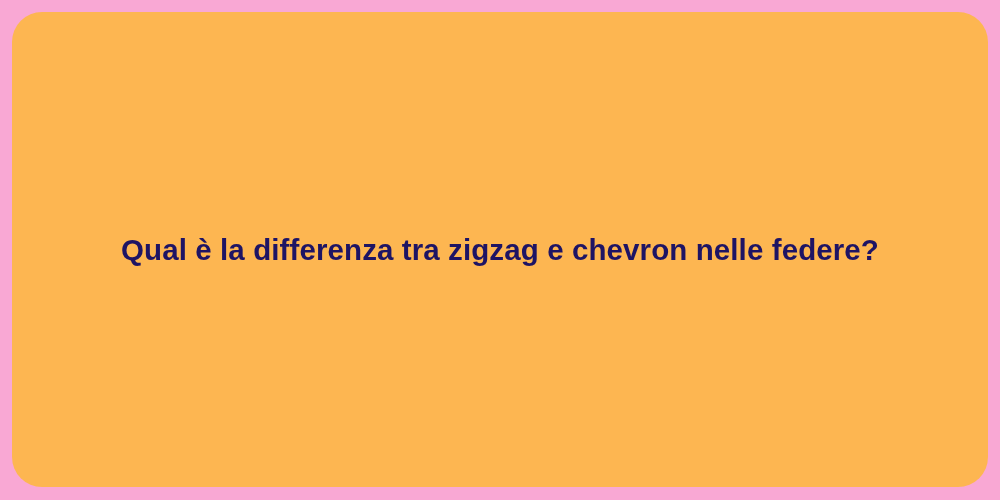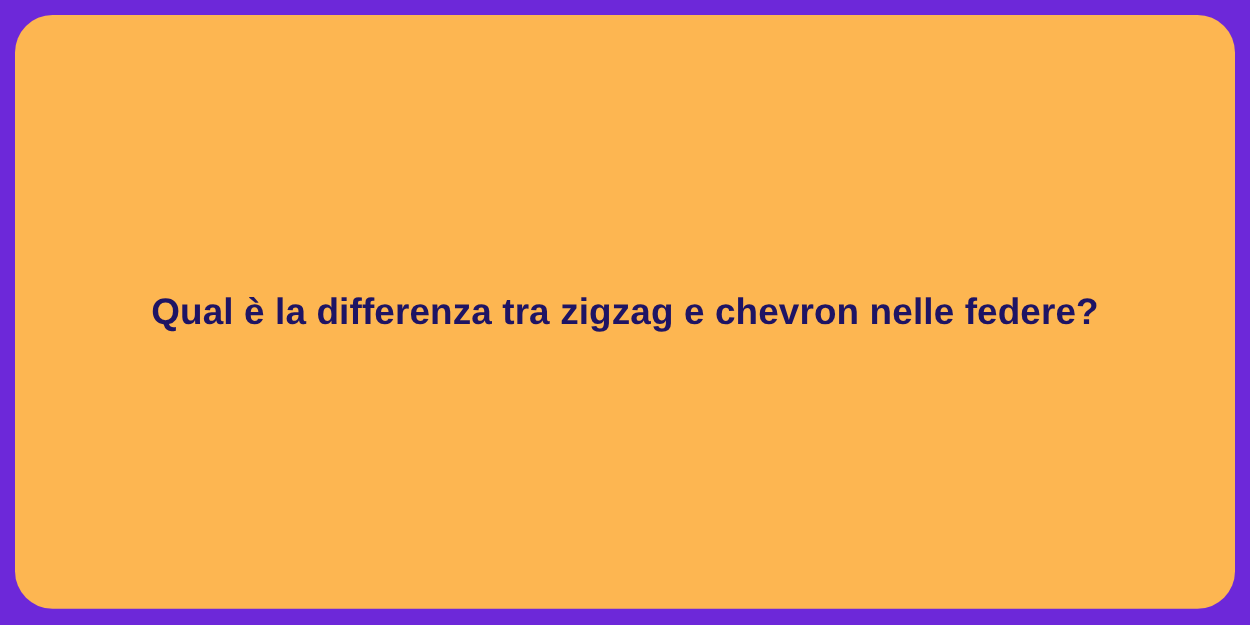--- a/index.html
+++ b/index.html
@@ -11,21 +11,21 @@
     width: 1000px;
     height: 500px;
     overflow: hidden;
     font-family: "Liberation Sans", sans-serif;
   }
   #root {
     position: relative;
     width: 1000px;
     height: 500px;
     box-sizing: border-box;
-    background: #6d28d9;
+    background: #f9a8d4;
     padding: 12px 12px 13px 12px;
   }
   .card {
     position: relative;
     width: 100%;
     height: 100%;
     box-sizing: border-box;
     background: #fdb651;
     border-radius: 30px;
     display: flex;

